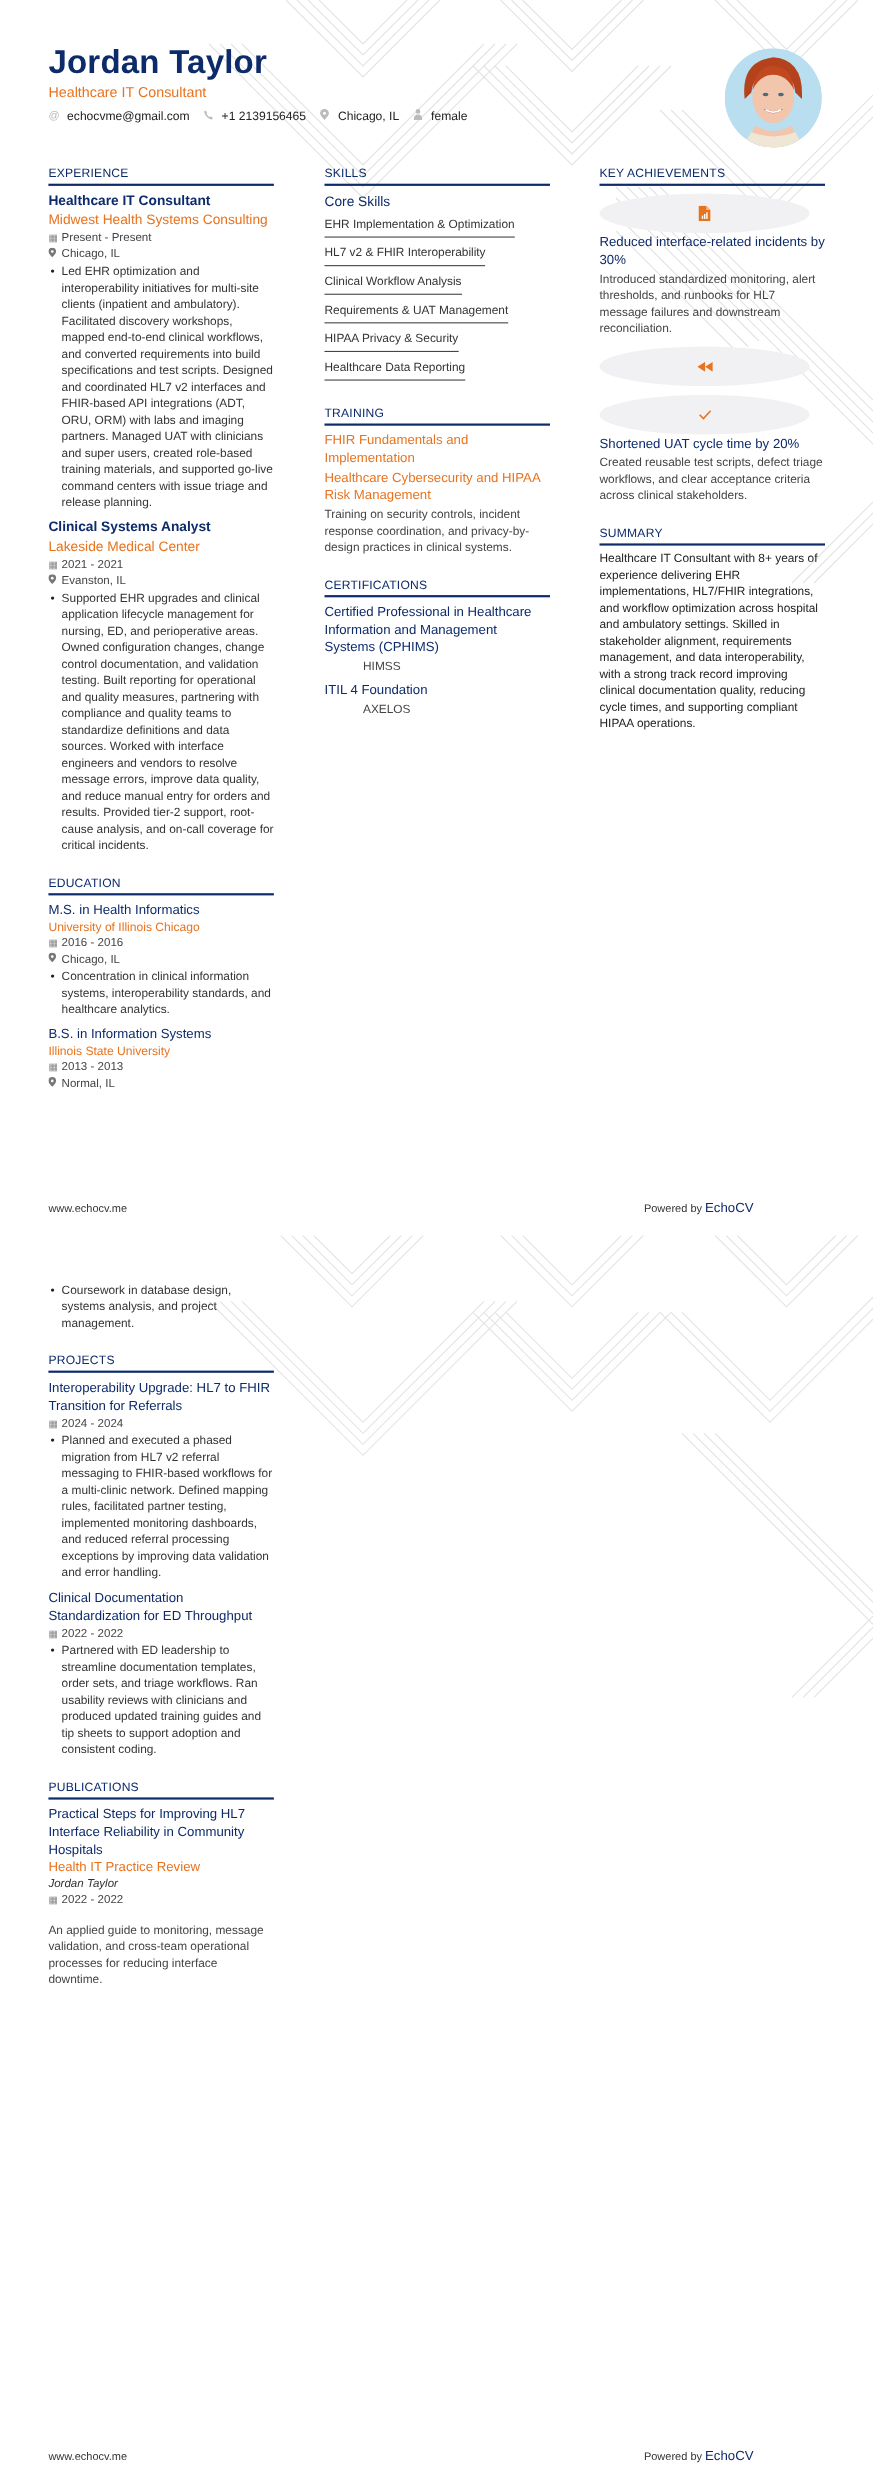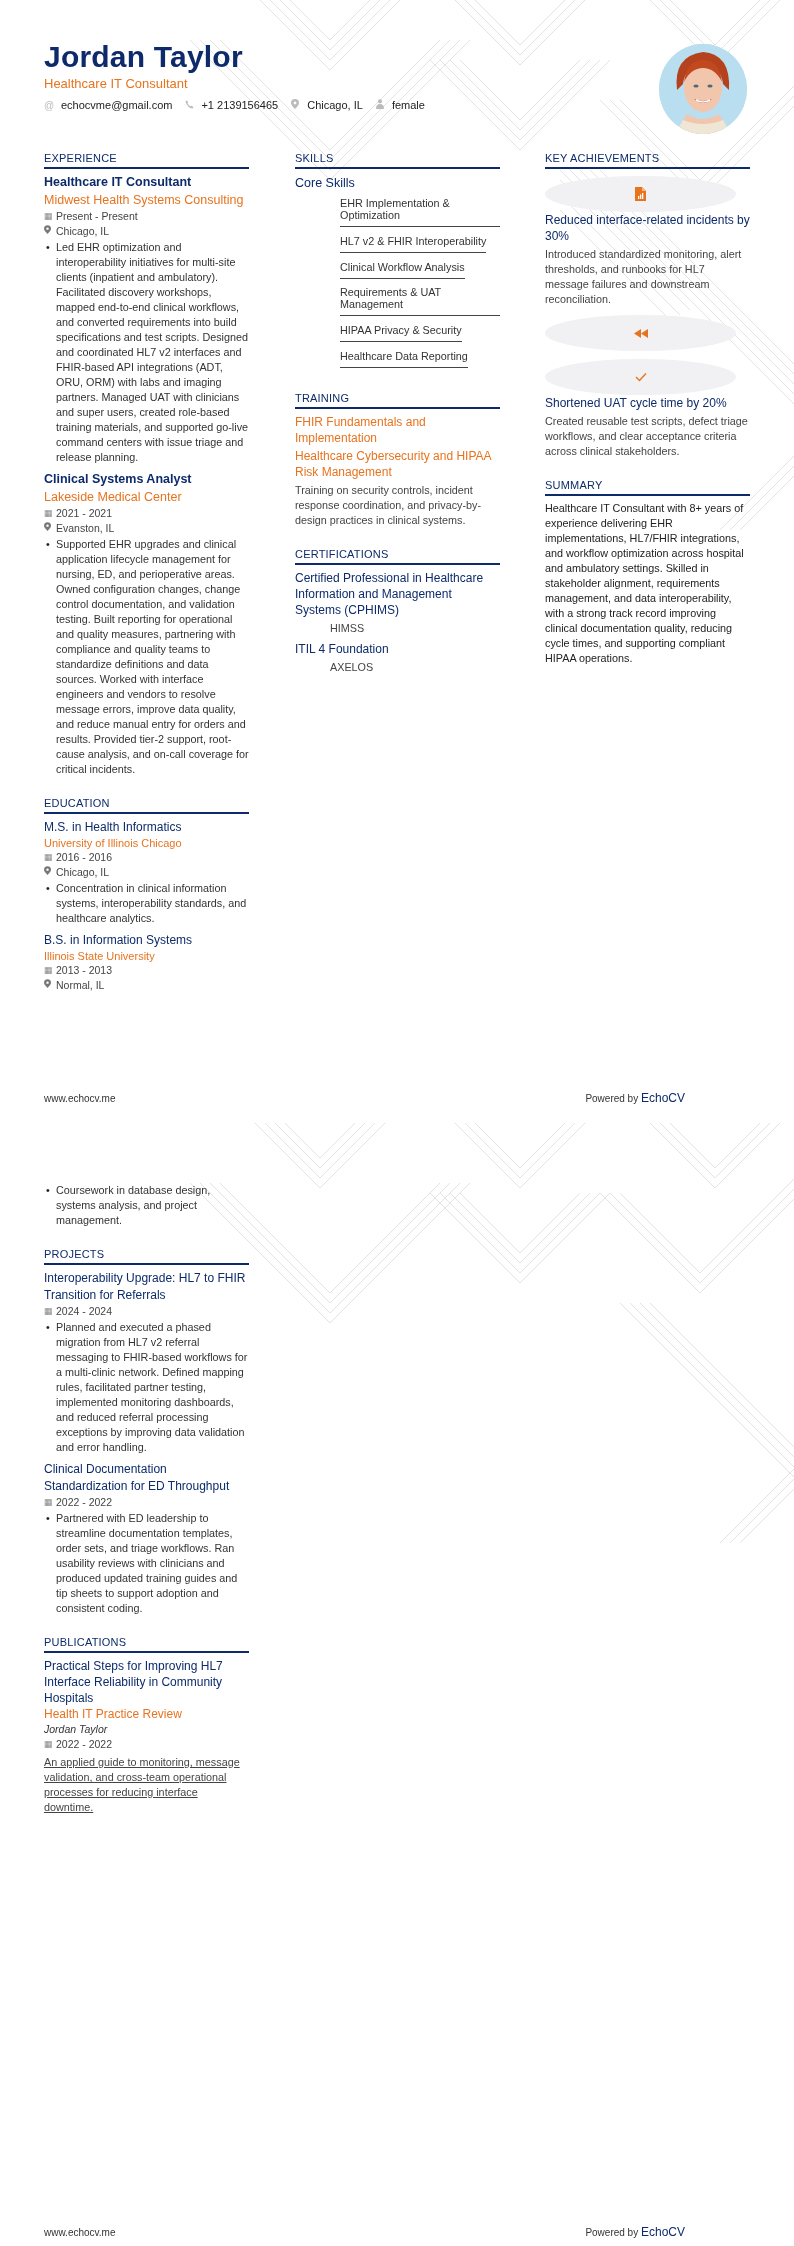--- a/index.html
+++ b/index.html
@@ -30,42 +30,42 @@
   .bullets { list-style: none; margin-top: 1px; }
   .bullets li { font-size: 10.8px; color: #333; line-height: 15px; padding-left: 12px; position: relative; }
   .bullets li::before { content: "•"; position: absolute; left: 2px; top: 0; color: #222; }
   .entry { margin-bottom: 6px; }
 
   .edu-title { font-size: 12px; color: #0d2b6b; line-height: 17px; }
   .edu-school { font-size: 11px; color: #e8731f; line-height: 14px; }
 
   .skill-group { font-size: 12.5px; color: #0d2b6b; line-height: 18px; margin-bottom: 2px; }
   .skill { font-size: 10.8px; color: #333; padding: 3px 0 5px; display: inline-block; border-bottom: 1px solid #444; margin-bottom: 4px; }
-  .skill-wrap { display: block; margin-left: 45px; }
+  .skill-wrap { display: block; }
 
   .train-title { font-size: 12px; color: #e8731f; line-height: 16px; margin-top: 2px; }
   .train-desc { font-size: 10.8px; color: #444; line-height: 15px; margin: 3px 0 5px; }
 
   .cert-title { font-size: 12px; color: #0d2b6b; line-height: 16px; margin-top: 2px; }
   .cert-org { font-size: 10.8px; color: #444; line-height: 15px; margin: 3px 0 5px; padding-left: 35px; }
 
   .ach { display: flex; margin-bottom: 6px; flex-direction: column; }
   .ach-ic { flex: 0 0 36px; height: 36px; border-radius: 50%; background: #f1f1f3; display: flex; align-items: center; justify-content: center; color: #e8731f; font-size: 13px; margin-top: 2px; margin-right: 14px; }
   .ach-body { flex: 1; }
   .ach-title { font-size: 12px; color: #0d2b6b; line-height: 16px; }
   .ach-desc { font-size: 10.8px; color: #444; line-height: 15px; margin-top: 3px; }
   .summary { font-size: 10.8px; color: #222; line-height: 15px; }
 
   .footer { position: absolute; left: 0; width: 729px; padding: 0 44px; display: flex; justify-content: space-between; align-items: baseline; font-size: 10px; color: #333; }
   .footer .brand { font-size: 12px; color: #0d2b6b; }
 
   .pub-title { font-size: 12px; color: #0d2b6b; line-height: 16px; }
   .pub-venue { font-size: 12px; color: #e8731f; line-height: 16px; }
   .pub-author { font-size: 10.5px; font-style: italic; color: #333; line-height: 15px; }
-  .pub-desc { font-size: 10.8px; color: #444; line-height: 15px; margin-top: 3px; text-decoration: underline; }
+  .pub-desc { font-size: 10.8px; color: #444; line-height: 15px; margin-top: 13px; }
 </style>
 </head>
 <body>
 
 <svg width="0" height="0" style="position:absolute">
   <defs>
     <pattern id="chev" width="400" height="400" patternUnits="userSpaceOnUse">
       <g stroke="#e2e2e2" stroke-width="1" fill="none">
         <path d="M0 0 L130 130 L260 0 M0 10 L130 140 L260 10 M0 20 L130 150 L260 20 M0 30 L130 160 L260 30 M0 40 L130 170 L260 40 M0 50 L130 180 L260 50 M0 60 L130 190 L260 60"></path>
         <path d="M260 400 L330 330 L400 400 M260 390 L330 320 L400 390 M260 380 L330 310 L400 380 M260 370 L330 300 L400 370"></path>
@@ -321,21 +321,21 @@
       <path d="M455 0 L520 65 L585 0 M465 0 L520 55 L575 0 M475 0 L520 45 L565 0"></path>
       <path d="M430 70 L520 160 L610 70 M440 70 L520 150 L600 70 M450 70 L520 140 L590 70 M460 70 L520 130 L580 70"></path>
       <path d="M650 0 L715 65 L780 0 M660 0 L715 55 L770 0 M670 0 L715 45 L760 0"></path>
       <path d="M600 70 L700 170 L794 76 M610 70 L700 160 L794 66 M620 70 L700 150 L794 56"></path>
       <path d="M620 180 L794 354 M630 180 L794 344 M640 180 L794 334 M650 180 L794 324"></path>
       <path d="M720 420 L794 346 M730 420 L794 356 M740 420 L794 366"></path>
     </g>
   </svg>
 
   <div class="content">
-    <div class="col col1" style="top:59px;">
+    <div class="col col1" style="top:42px;">
       <div class="sec">
         <ul class="bullets">
           <li>Coursework in database design, systems analysis, and project management.</li>
         </ul>
       </div>
 
       <div class="sec">
         <div class="sec-title">PROJECTS</div>
         <div class="entry">
           <div class="edu-title">Interoperability Upgrade: HL7 to FHIR Transition for Referrals</div>

